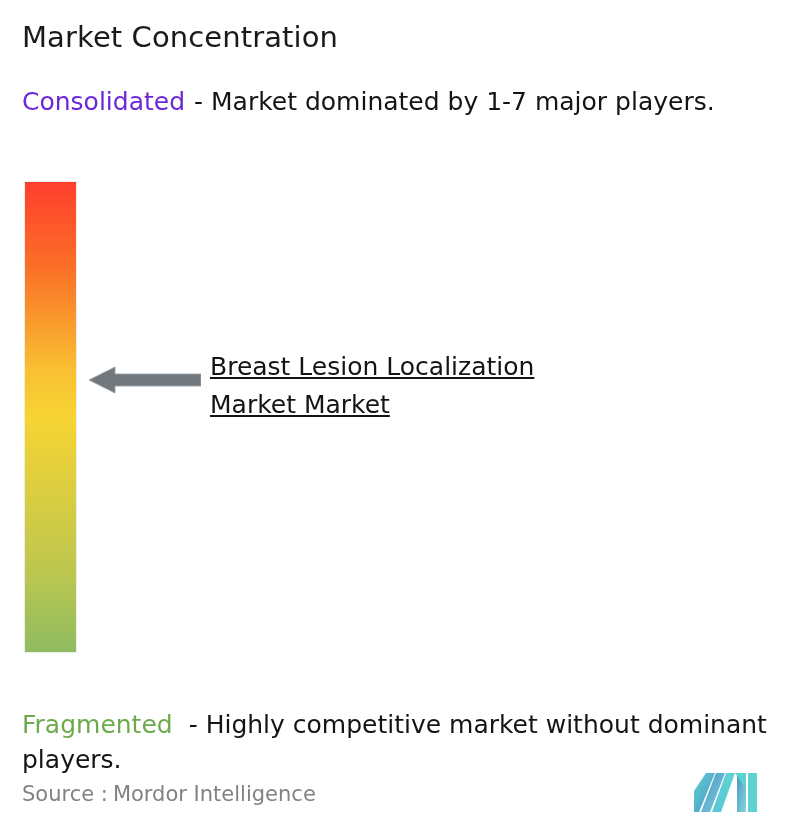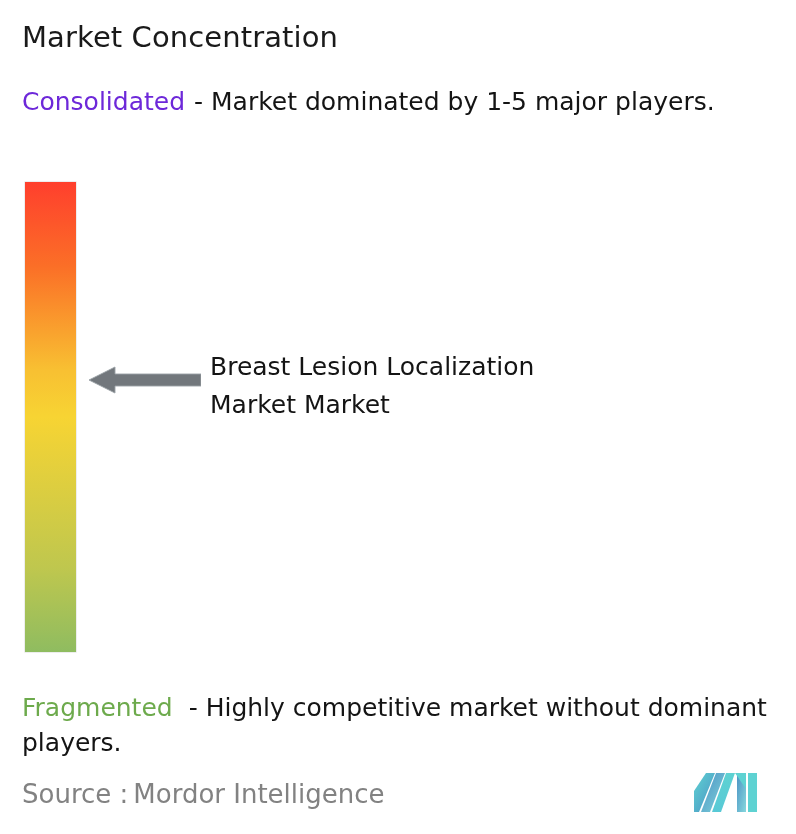--- a/index.html
+++ b/index.html
@@ -52,21 +52,21 @@
   }
   .legend-gap {
     display: inline-block;
     width: 9px;
   }
 
   
   .legend-bottom {
     position: absolute;
     left: 22px;
-    top: 690px;
+    top: 707px;
     width: 770px;
     font-size: 25px;
     line-height: 35px;
     color: #141414;
     font-weight: 400;
   }
   .legend-term-fragmented {
     color: #6daa4c;
   }
   .legend-gap-wide {
@@ -110,28 +110,29 @@
   
   .callout-label {
     position: absolute;
     left: 210px;
     top: 348px;
     width: 520px;
     font-size: 25px;
     line-height: 38px;
     color: #141414;
     font-weight: 400;
+    text-decoration: underline;
   }
 
   
   .source-line {
     position: absolute;
     left: 22px;
     top: 778px;
-    font-size: 26px;
+    font-size: 21px;
     line-height: 32px;
     color: #828282;
     font-weight: 400;
     white-space: nowrap;
   }
   .source-gap {
     display: inline-block;
     width: 5px;
   }
 
@@ -145,21 +146,21 @@
   }
 </style>
 </head>
 <body>
 
 <div class="page">
 
   <div class="chart-title">Market Concentration</div>
 
   <div class="legend-top">
-    <span class="legend-term-consolidated">Consolidated</span><span class="legend-gap"></span><span>- Market dominated by 1-5 major players.</span>
+    <span class="legend-term-consolidated">Consolidated</span><span class="legend-gap"></span><span>- Market dominated by 1-7 major players.</span>
   </div>
 
   <div class="spectrum-bar" style="background: linear-gradient(rgb(255, 63, 45) 0%, rgb(251, 111, 39) 18%, rgb(248, 192, 50) 40%, rgb(247, 212, 51) 50%, rgb(191, 199, 78) 82%, rgb(143, 188, 96) 100%);"></div>
 
   <div class="pointer-arrow">
     <svg width="112" height="28" viewBox="0 0 112 28" xmlns="http://www.w3.org/2000/svg">
       <polygon points="0,14 26,1 26,8 112,8 112,20 26,20 26,27" fill="#72777c" stroke="#9aa0a6" stroke-width="0.9"></polygon>
     </svg>
   </div>
 

